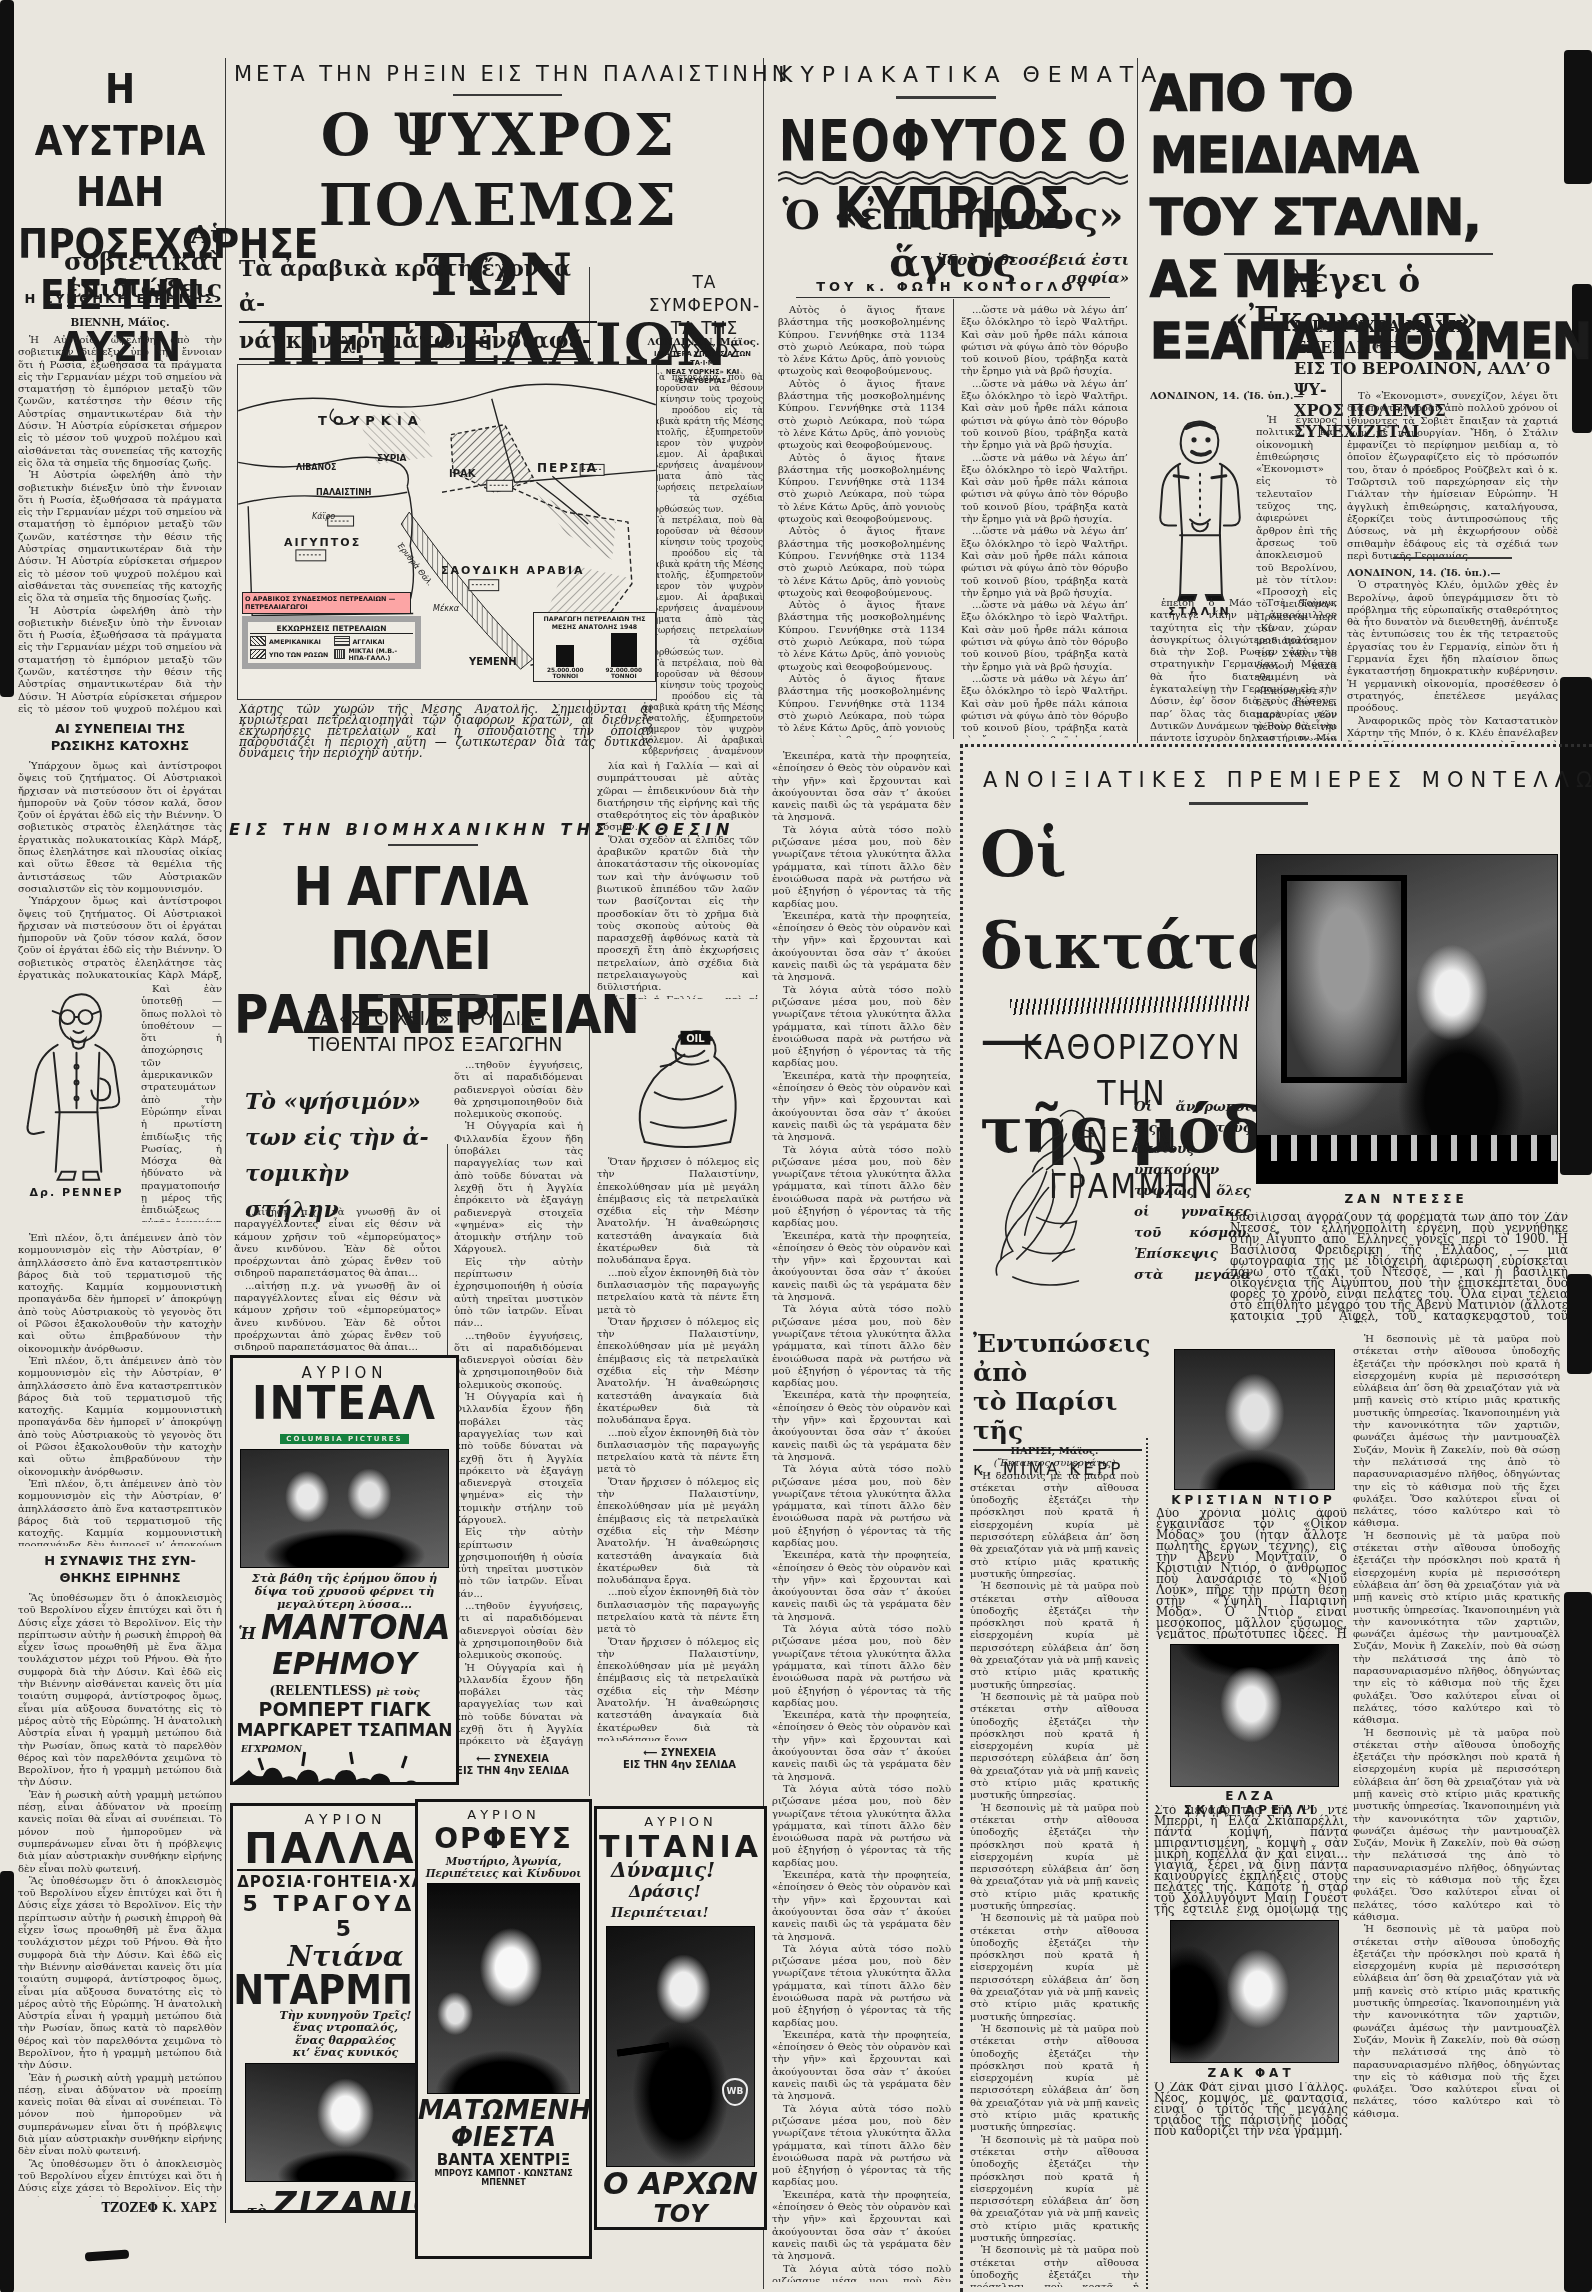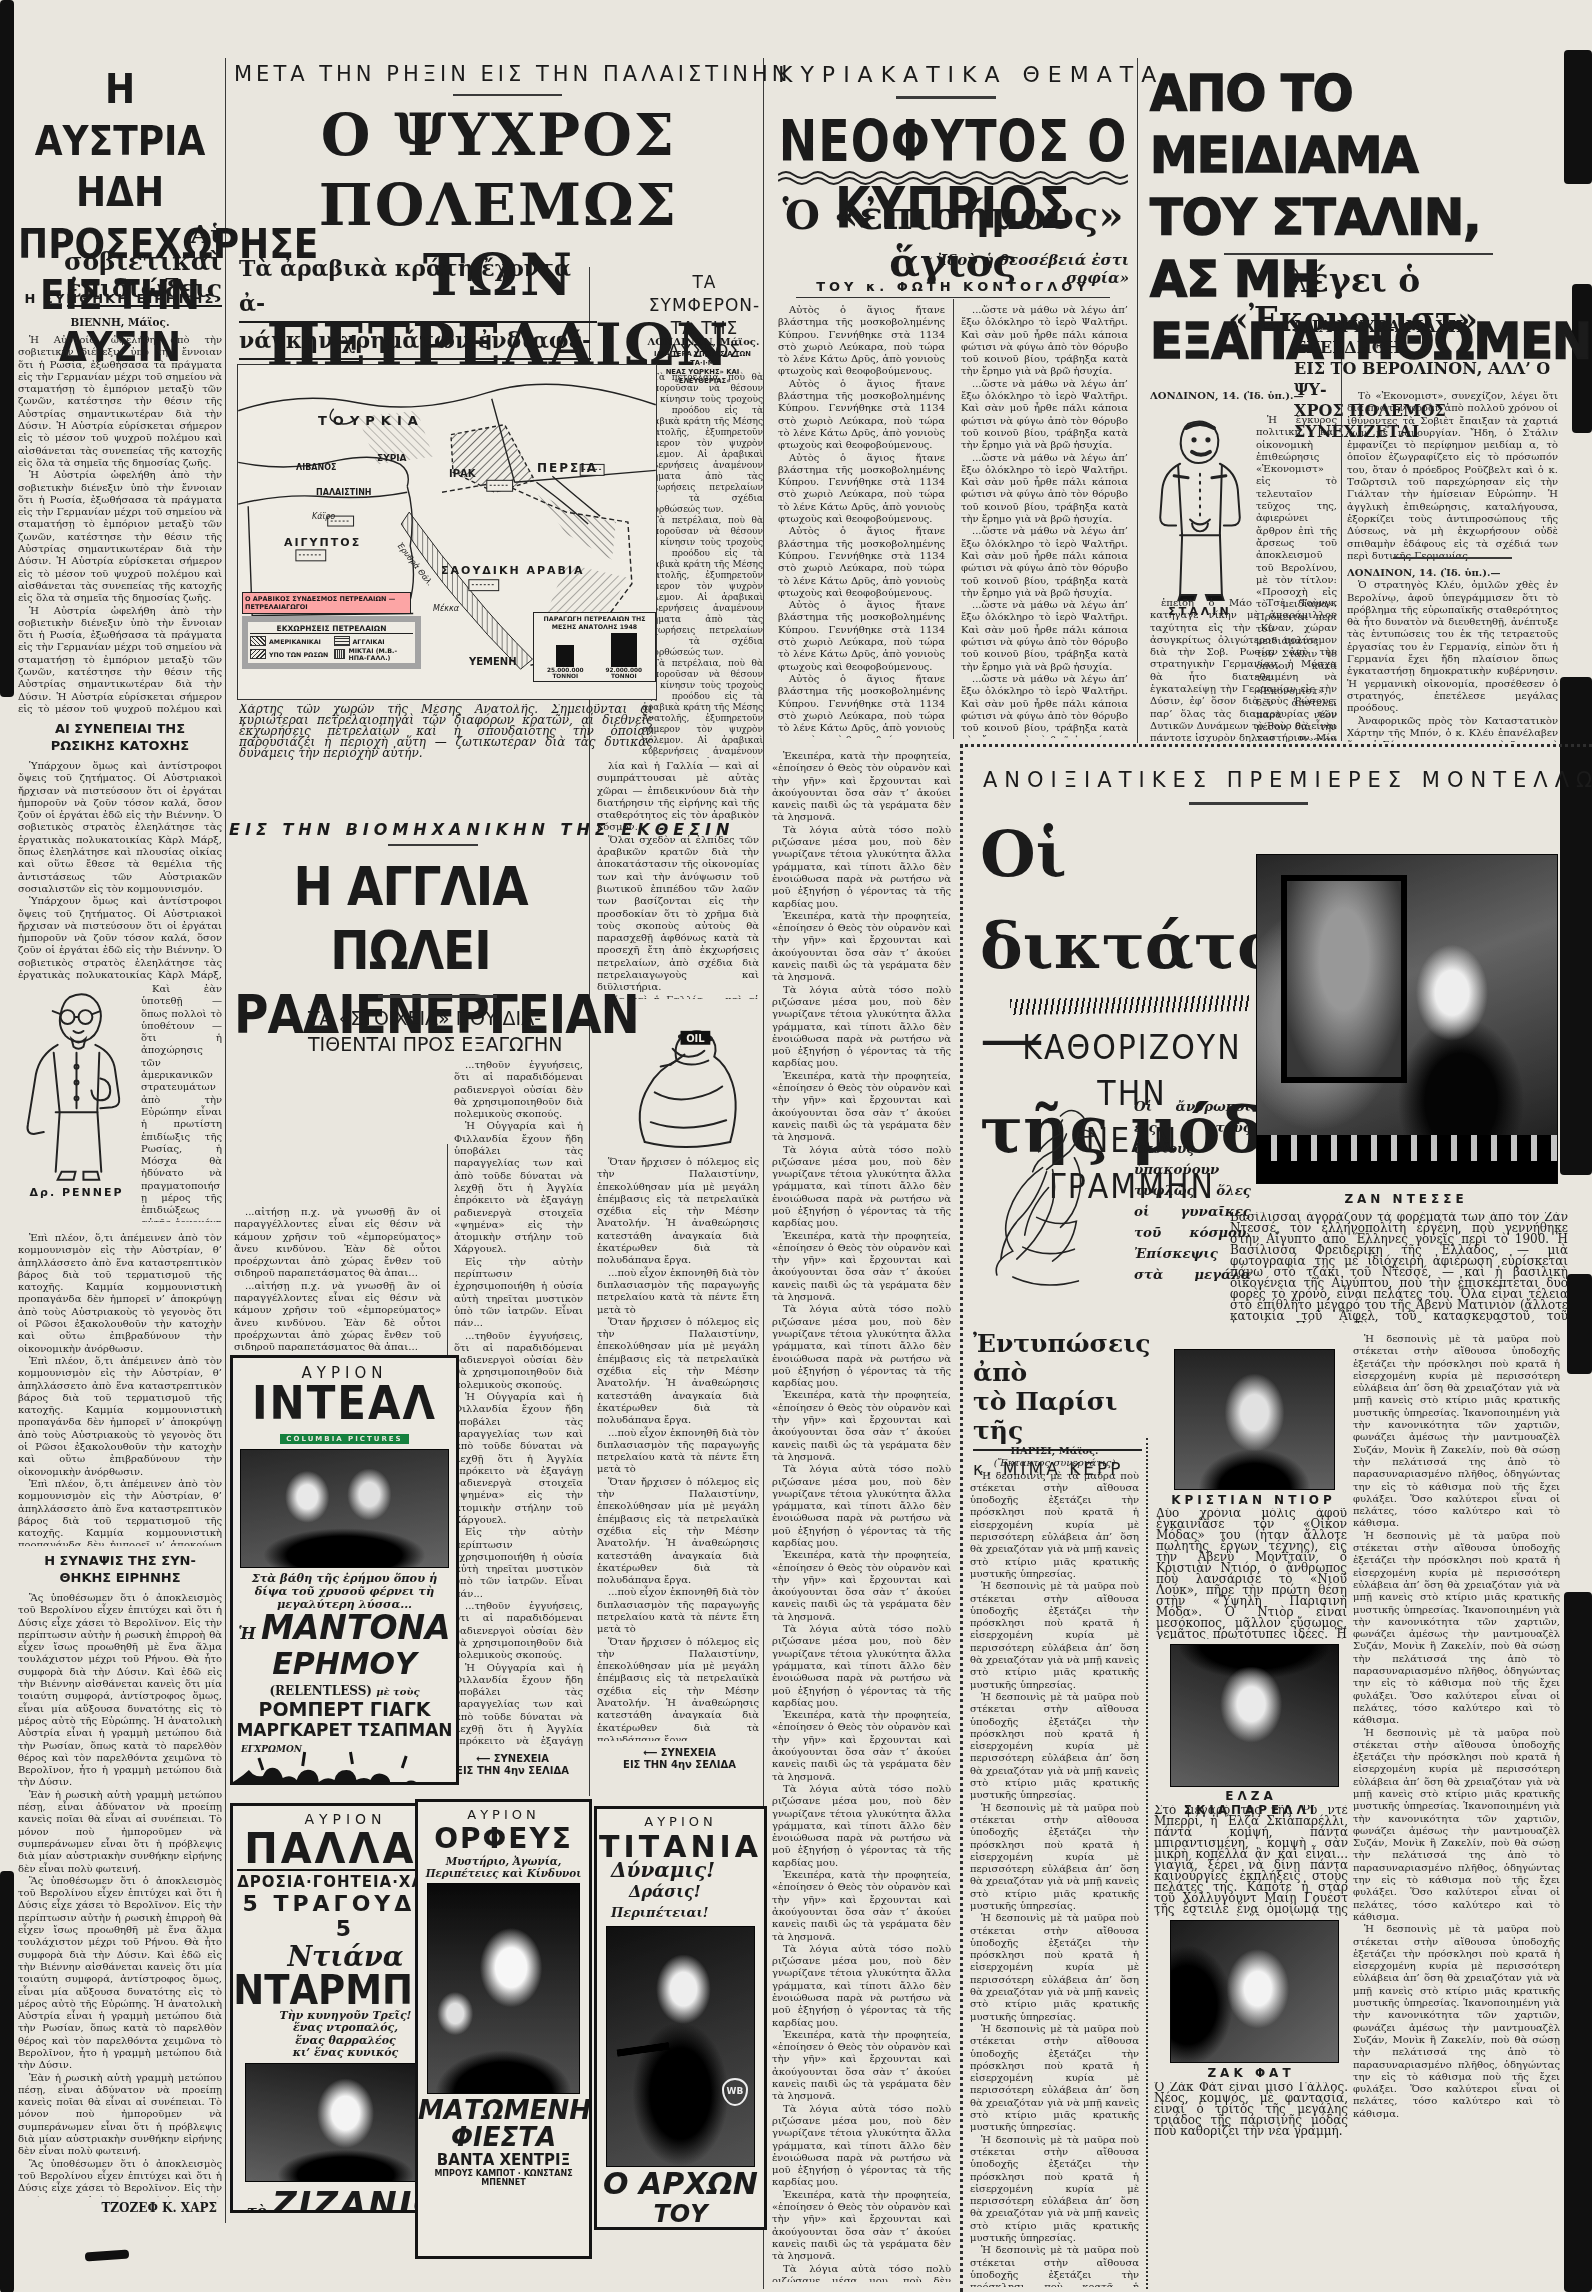--- a/index.html
+++ b/index.html
@@ -251,20 +251,25 @@
   <div class="rule-h" style="left:388px;top:844px;width:90px;height:2px;"></div>
   <div class="abs heavy" style="left:234px;top:854px;width:353px;font-size:47px;line-height:56px;text-align:center;letter-spacing:-1px;transform:scaleY(1.15);transform-origin:top;">
     <div>Η ΑΓΓΛΙΑ ΠΩΛΕΙ</div>
     <div>ΡΑΔΙΕΝΕΡΓΕΙΑΝ</div>
   </div>
   <div class="rule-h" style="left:378px;top:995px;width:119px;height:3px;"></div>
   <div class="abs sans" style="left:308px;top:1005px;width:284px;font-size:19px;line-height:26px;text-align:left;">
     <div>ΤΑ «ΣΤΟΙΧΕΙΑ» ΠΟΥ ΔΙΑ-</div>
     <div>ΤΙΘΕΝΤΑΙ ΠΡΟΣ ΕΞΑΓΩΓΗΝ</div>
   </div>
+  <div class="abs serif" style="left:245px;top:1083px;width:189px;font-size:22px;line-height:36px;font-style:italic;font-weight:bold;">
+    <div>Τὸ «ψήσιμόν»</div>
+    <div>των εἰς τὴν ἀ-</div>
+    <div>τομικὴν στήλην</div>
+  </div>
   <div class="abs bodytext" style="left:234px;top:1206px;width:207px;height:145px;">
       <p>...αἰτήσῃ π.χ. νὰ γνωσθῇ ἂν οἱ παραγγέλλοντες εἶναι εἰς θέσιν νὰ κάμουν χρῆσιν τοῦ «ἐμπορεύματος» ἄνευ κινδύνου. Ἐὰν δὲ οὗτοι προέρχωνται ἀπὸ χώρας ἔνθεν τοῦ σιδηροῦ παραπετάσματος θὰ ἀπαι...</p>
       <p>...αἰτήσῃ π.χ. νὰ γνωσθῇ ἂν οἱ παραγγέλλοντες εἶναι εἰς θέσιν νὰ κάμουν χρῆσιν τοῦ «ἐμπορεύματος» ἄνευ κινδύνου. Ἐὰν δὲ οὗτοι προέρχωνται ἀπὸ χώρας ἔνθεν τοῦ σιδηροῦ παραπετάσματος θὰ ἀπαι...</p>
     </div>
   <div class="abs bodytext" style="left:454px;top:1059px;width:129px;height:689px;">
       <p>...τηθοῦν ἐγγυήσεις, ὅτι αἱ παραδιδόμεναι ραδιενεργοὶ οὐσίαι δὲν θὰ χρησιμοποιηθοῦν διὰ πολεμικοὺς σκοπούς.</p>
       <p>Ἡ Οὑγγαρία καὶ ἡ Φιλλανδία ἔχουν ἤδη ὑποβάλει τὰς παραγγελίας των καὶ ἀπὸ τοῦδε δύναται νὰ λεχθῇ ὅτι ἡ Ἀγγλία ἐπρόκειτο νὰ ἐξαγάγῃ ραδιενεργὰ στοιχεῖα «ψημένα» εἰς τὴν ἀτομικὴν στήλην τοῦ Χάργουελ.</p>
       <p>Εἰς τὴν αὐτὴν περίπτωσιν ἐχρησιμοποιήθη ἡ οὐσία αὐτὴ τηρεῖται μυστικὸν ὑπὸ τῶν ἰατρῶν. Εἶναι πάν...</p>
       <p>...τηθοῦν ἐγγυήσεις, ὅτι αἱ παραδιδόμεναι ραδιενεργοὶ οὐσίαι δὲν θὰ χρησιμοποιηθοῦν διὰ πολεμικοὺς σκοπούς.</p>
       <p>Ἡ Οὑγγαρία καὶ ἡ Φιλλανδία ἔχουν ἤδη ὑποβάλει τὰς παραγγελίας των καὶ ἀπὸ τοῦδε δύναται νὰ λεχθῇ ὅτι ἡ Ἀγγλία ἐπρόκειτο νὰ ἐξαγάγῃ ραδιενεργὰ στοιχεῖα «ψημένα» εἰς τὴν ἀτομικὴν στήλην τοῦ Χάργουελ.</p>

